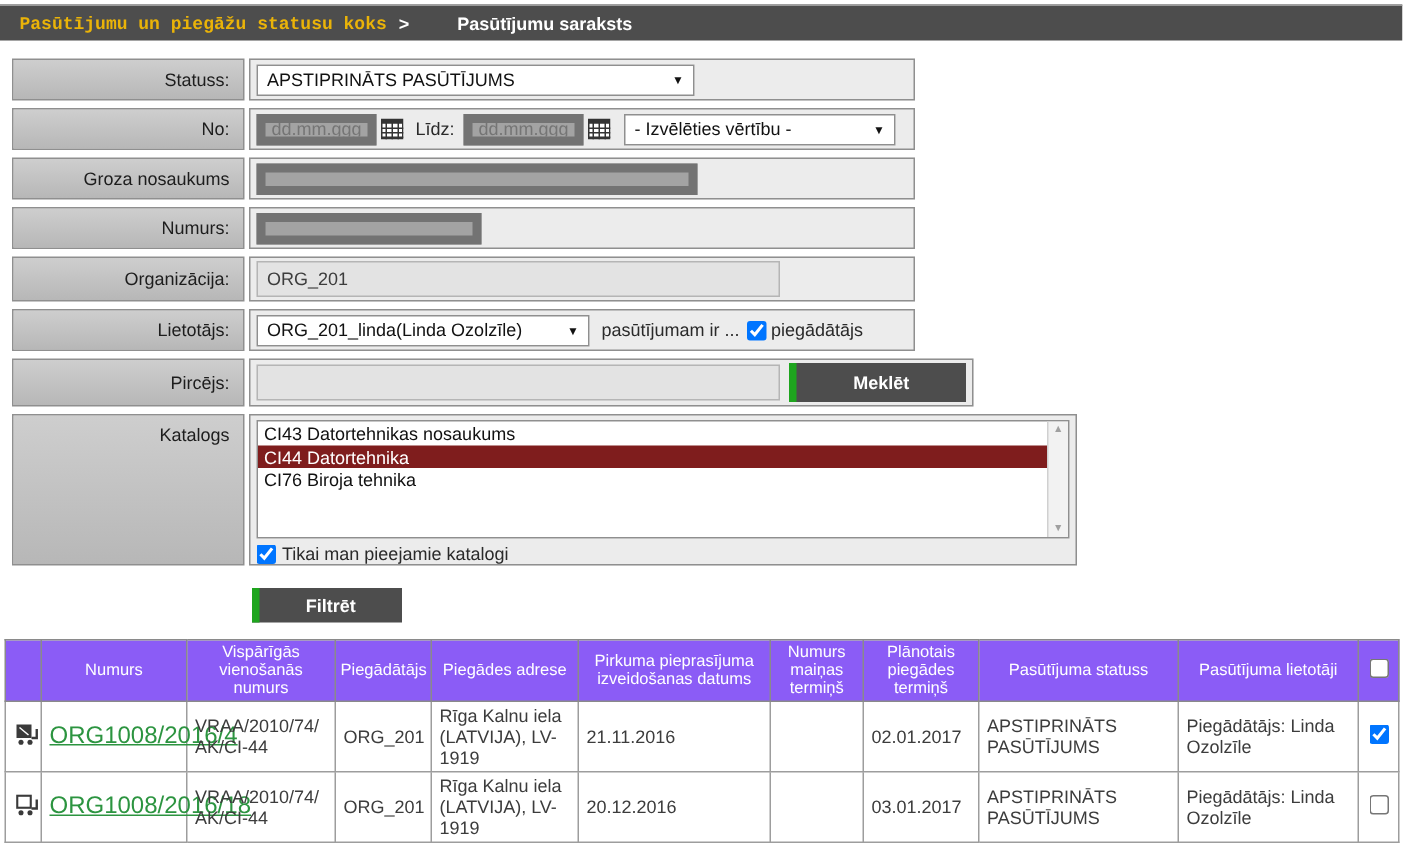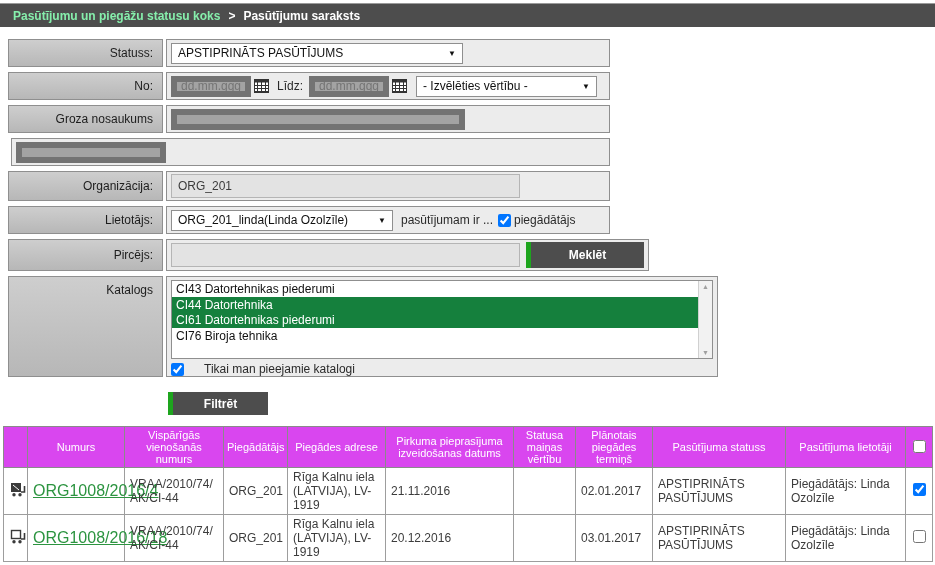--- a/index.html
+++ b/index.html
@@ -3,23 +3,23 @@
 <meta charset="utf-8">
 <style>
   * { box-sizing: border-box; margin: 0; padding: 0; }
   html,body { width: 935px; height: 565px; background: #fff; overflow: hidden;
     font-family: "Liberation Sans", sans-serif; }
 
   
   .topbar { margin-top: 3px; height: 24px; background: #4d4d4d;
     border-top: 1px solid #9a9a9a; display: flex; align-items: center;
     padding-left: 13px; gap: 8px; font-size: 12px; font-weight: bold; }
-  .topbar a { color: #86efac; text-decoration: none; cursor: pointer; }
+  .topbar a { color: #eab308; text-decoration: none; cursor: pointer; font-family: Liberation Mono, monospace; }
   .topbar .sep { color: #fff; }
-  .topbar .current { color: #fff; }
+  .topbar .current { color: #fff; margin-left: 24px; }
 
   
   .form { margin: 12px 0 0 8px; width: 602px; }
   .frow { display: flex; margin-bottom: 5px; }
   .flabel { width: 155px; min-height: 28px; border: 1px solid #8f8f8f;
     background: linear-gradient(#cecece, #b7b7b7);
     display: flex; align-items: center; justify-content: flex-end;
     padding-right: 9px; font-size: 12px; color: #1d1d1d; flex-shrink: 0; }
   .fcontent { flex: 1; margin-left: 3px; border: 1px solid #8f8f8f;
     background: #ececec; display: flex; align-items: center; padding: 2px 4px;
@@ -41,32 +41,32 @@
 
   .greenbtn { background: #4d4d4d; border: none; border-left: 5px solid #1ea51e;
     color: #fff; font-weight: bold; font-size: 12px; text-align: center;
     cursor: pointer; font-family: "Liberation Sans", sans-serif; }
 
   
   .listbox { width: 542px; height: 79px; background: #fff; border: 1px solid #8f8f8f;
     position: relative; overflow: hidden; margin-top: 1px; }
   .listbox .opt { font-size: 12px; color: #111; padding: 1px 4px; height: 15.5px;
     white-space: nowrap; cursor: default; }
-  .listbox .opt.selected { background: #15803d; color: #fff; }
+  .listbox .opt.selected { background: #7f1d1d; color: #fff; }
   .vscroll { position: absolute; top: 0; right: 0; width: 14px; height: 100%;
     background: #f2f2f2; border-left: 1px solid #d0d0d0; font-size: 7px;
     color: #a0a0a0; display: flex; flex-direction: column;
     justify-content: space-between; align-items: center; padding: 2px 0; }
-  .chkline { display: flex; align-items: center; gap: 20px; margin-top: 3px; }
+  .chkline { display: flex; align-items: center; gap: 4px; margin-top: 3px; }
   input[type=checkbox] { width: 13px; height: 13px; margin: 0; }
 
   
   table.results { border-collapse: collapse; margin: 11px 0 0 3px; width: 929px;
     table-layout: fixed; }
-  table.results th { background: #d946ef; color: #fff; font-size: 11px;
+  table.results th { background: #8b5cf6; color: #fff; font-size: 11px;
     font-weight: normal; border: 1px solid #8a8a8a; padding: 2px 3px;
     text-align: center; height: 40px; }
   table.results td { border: 1px solid #9d9d9d; font-size: 12px; color: #3c3c3c;
     padding: 2px 5px; height: 37px; background: #fff; vertical-align: middle; }
   td.c { text-align: center; padding: 2px 1px; }
   td.brk { word-break: break-all; }
   td.users { font-size: 11px; }
   a.orderlink { color: #2c9440; text-decoration: underline; font-size: 16px; }
 </style>
 </head>
@@ -122,20 +122,21 @@
   </div>
 
   <div class="frow">
     <div class="flabel">Groza nosaukums</div>
     <div class="fcontent">
       <input class="txt" style="width: 294px;" value="">
     </div>
   </div>
 
   <div class="frow">
+    <div class="flabel">Numurs:</div>
     <div class="fcontent">
       <input class="txt" style="width: 150px;" value="">
     </div>
   </div>
 
   <div class="frow">
     <div class="flabel">Organizācija:</div>
     <div class="fcontent">
       <div class="ro" style="width:349px">ORG_201</div>
     </div>
@@ -159,23 +160,22 @@
     <div class="fcontent">
       <div class="ro" style="width:349px"></div>
       <button class="greenbtn" style="width:118px;height:26px;margin-left:6px">Meklēt</button>
     </div>
   </div>
 
   <div class="frow tall" style="margin-bottom:0">
     <div class="flabel" style="height:101px">Katalogs</div>
     <div class="fcontent" style="height:101px;display:block">
       <div class="listbox">
-        <div class="opt">CI43 Datortehnikas piederumi</div>
+        <div class="opt">CI43 Datortehnikas nosaukums</div>
         <div class="opt selected">CI44 Datortehnika</div>
-        <div class="opt selected">CI61 Datortehnikas piederumi</div>
         <div class="opt">CI76 Biroja tehnika</div>
         <div class="vscroll">
           <span>▲</span>
           <span>▼</span>
         </div>
       </div>
       <div class="chkline">
         <input type="checkbox" checked="" style="">
         <span class="smalltext">Tikai man pieejamie katalogi</span>
       </div>
@@ -201,21 +201,21 @@
       <col style="width:27px">
   </colgroup>
   <thead>
     <tr>
       <th></th>
       <th>Numurs</th>
       <th>Vispārīgās vienošanās numurs</th>
       <th>Piegādātājs</th>
       <th>Piegādes adrese</th>
       <th>Pirkuma pieprasījuma izveidošanas datums</th>
-      <th>Statusa maiņas vērtību</th>
+      <th>Numurs maiņas termiņš</th>
       <th>Plānotais piegādes termiņš</th>
       <th>Pasūtījuma statuss</th>
       <th>Pasūtījuma lietotāji</th>
       <th>
         <input type="checkbox" style="">
       </th>
     </tr>
   </thead>
   <tbody>
     <tr>

